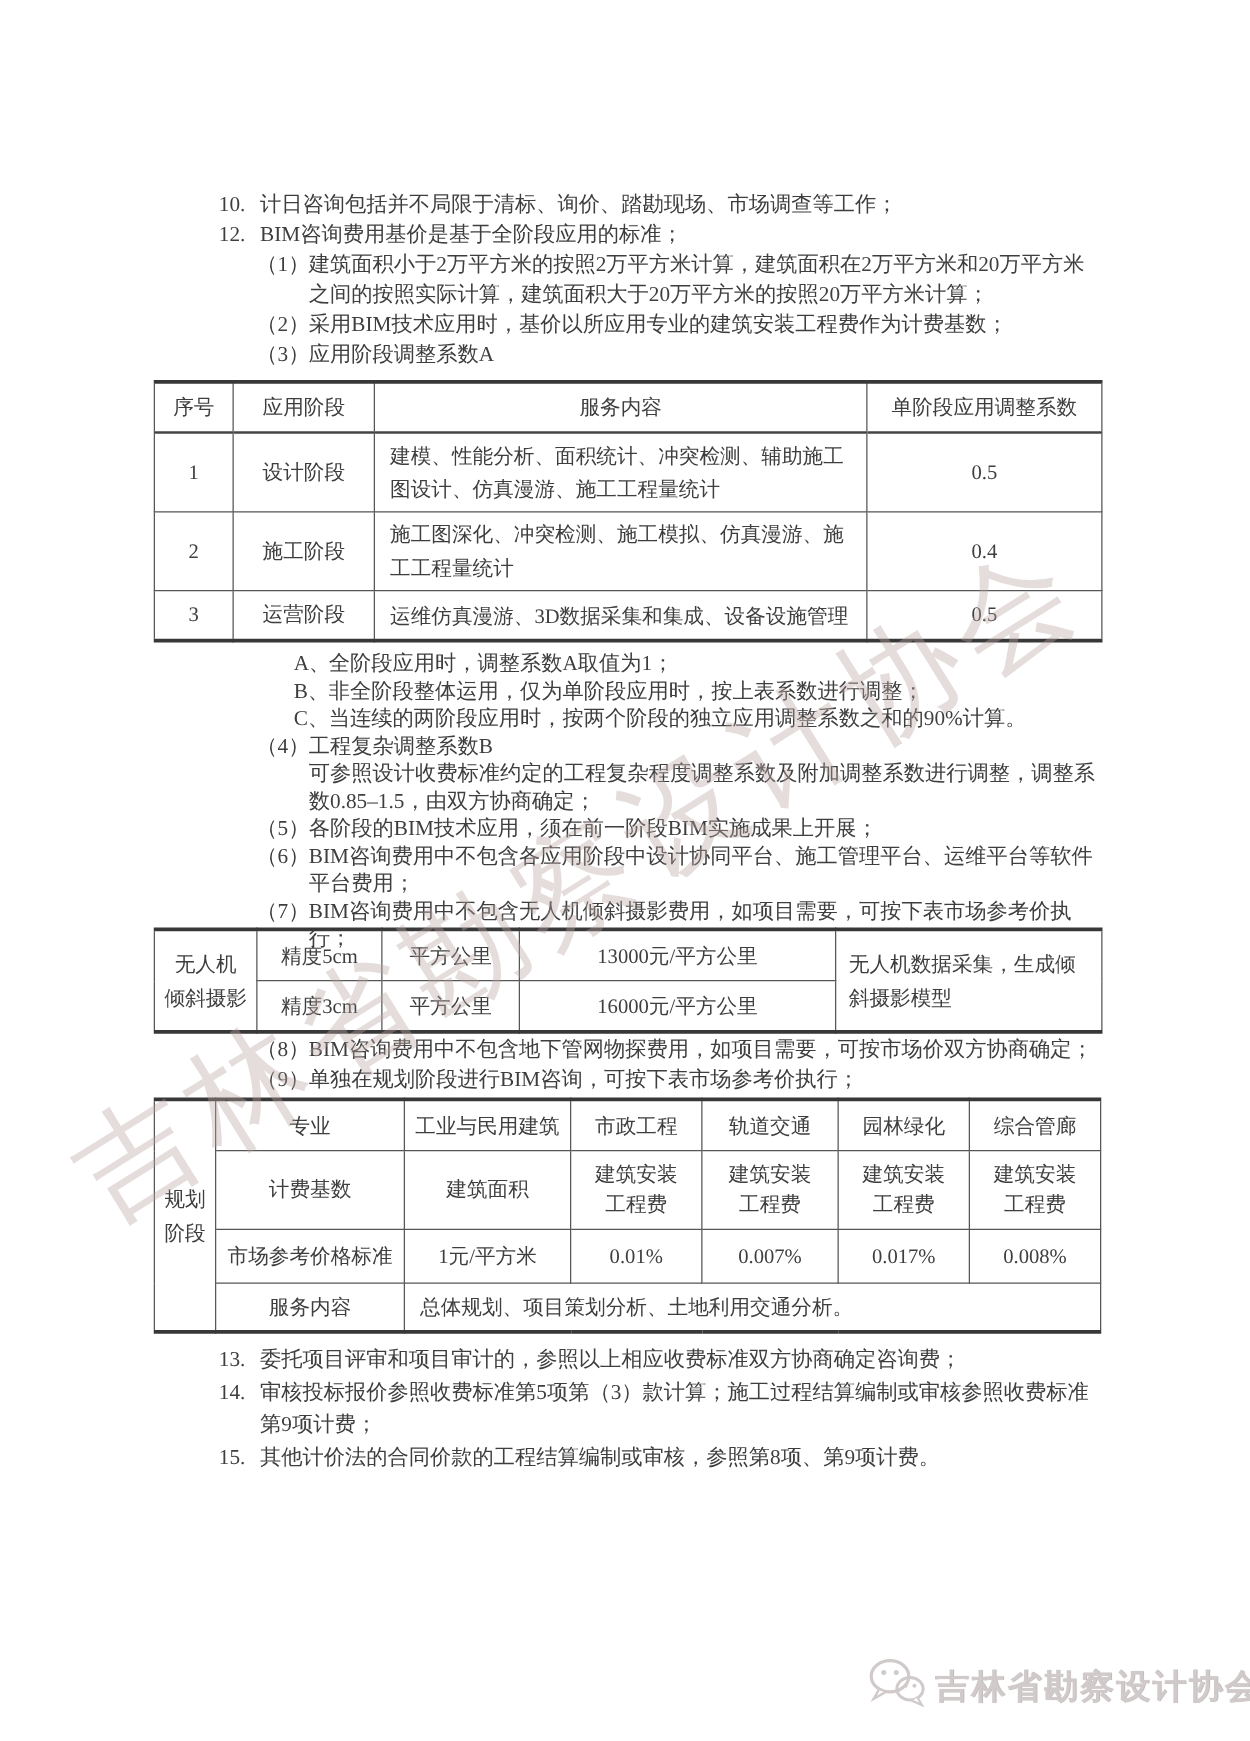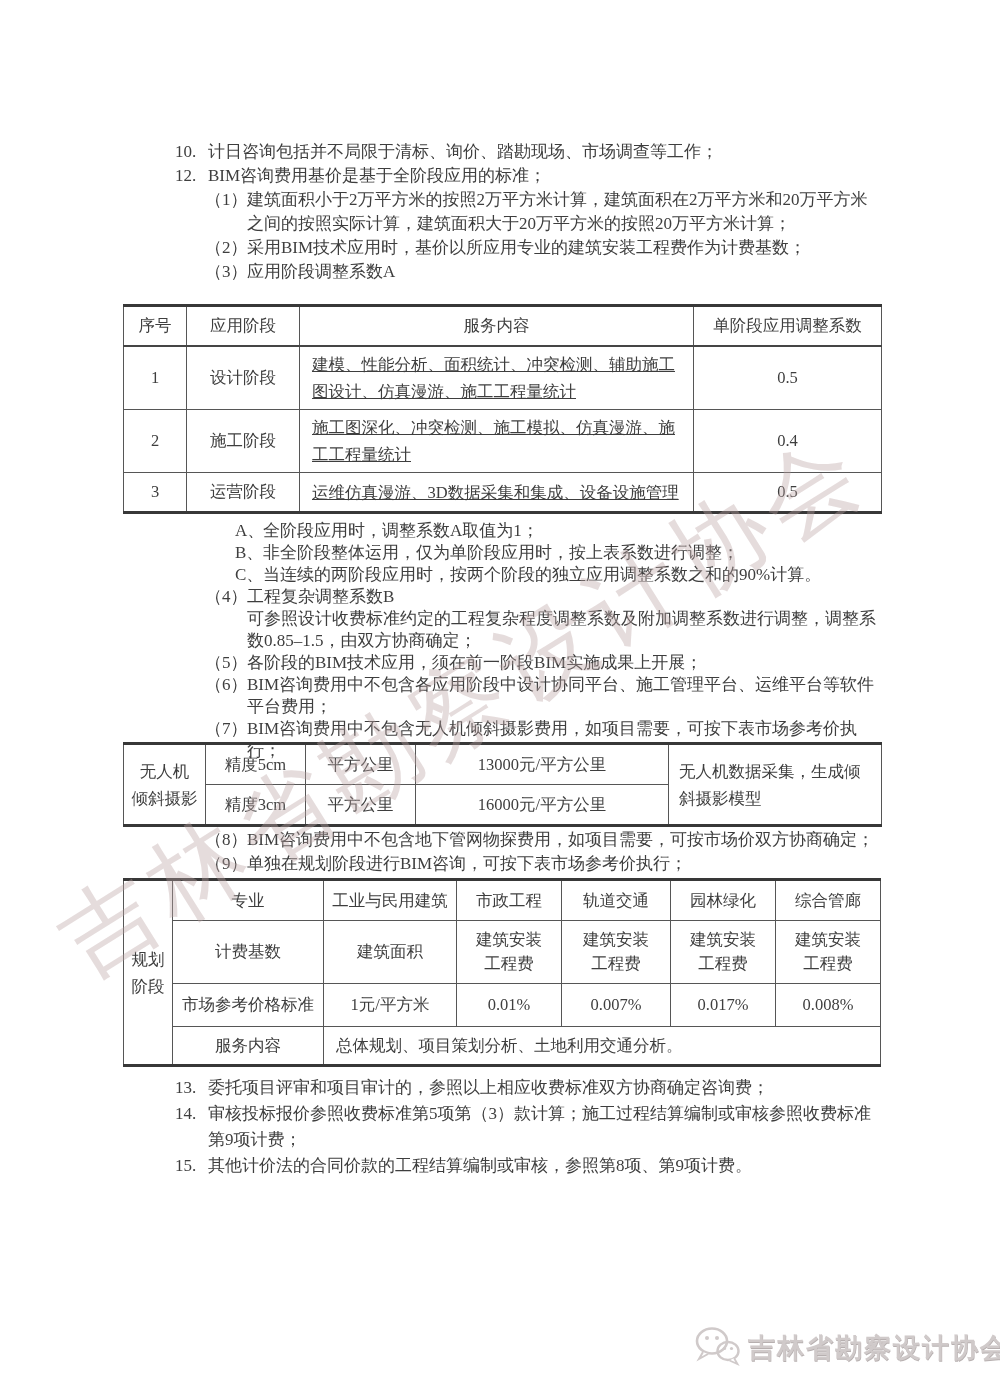--- a/index.html
+++ b/index.html
@@ -1,41 +1,41 @@
 <!DOCTYPE html>
 <html><head>
 <meta charset="utf-8">
 <style>
   html,body { margin:0; padding:0; background:#ffffff; }
   .page {
     position:relative; width:1000px; height:1393px; background:#ffffff;
     font-family:"Liberation Serif","DejaVu Serif",serif; color:#3e3e3e; overflow:hidden;
   }
   .sec { position:absolute; left:123px; width:758px; font-size:17px; }
-  #sec-top    { top:140px; line-height:24px; }
+  #sec-top    { top:152px; line-height:24px; }
   #sec-mid    { top:520px; line-height:22px; }
   #sec-mid2   { top:828px; line-height:24px; }
   #sec-bottom { top:1075px; line-height:26px; }
 
   .note { position:relative; }
   .note .lbl { position:absolute; top:0; white-space:nowrap; }
   .n0 .lbl { left:52px; }  .n0 .txt { padding-left:85px; }
   .n1 .lbl { left:82px; }  .n1 .txt { padding-left:124px; }
   .n1w .lbl { left:77px; } .n1w .txt { padding-left:127px; }
   .n2 .lbl { left:112px; } .n2 .txt { padding-left:140px; }
 
   table.tbl { position:absolute; left:123px; border-collapse:collapse; table-layout:fixed;
     font-size:16.5px; color:#3e3e3e;
     border-top:3px solid #383838; border-bottom:3px solid #383838; }
   .tbl td, .tbl th { border:1px solid #565656; text-align:center; vertical-align:middle;
     padding:2px 6px; font-weight:normal; overflow:hidden; }
   #table1 { top:304px; width:758px; }
   #table1 th { border-bottom:2px solid #454545; }
   .h-head { height:40px; } .h-r1 { height:64px; } .h-r2 { height:62px; } .h-r3 { height:40px; }
-  td.svc { text-align:left; padding:4px 12px; line-height:27px;text-decoration:underline; }
+  td.svc { text-align:left; padding:4px 12px; line-height:27px; }
 
   #table2 { top:742px; width:758px; }
   .h-d { height:41px; }
   td.desc { text-align:left; padding:4px 10px; line-height:27px; }
   td.rlabel { line-height:27px; padding:2px 2px; }
 
   #table3 { top:878px; width:757px; }
   .h-p1 { height:41px; } .h-p2 { height:63px; } .h-p3 { height:43px; } .h-p4 { height:39px; }
   .narrow { display:inline-block; width:70px; line-height:24px; }
   td.svc2 { text-align:left; padding:2px 12px; }

